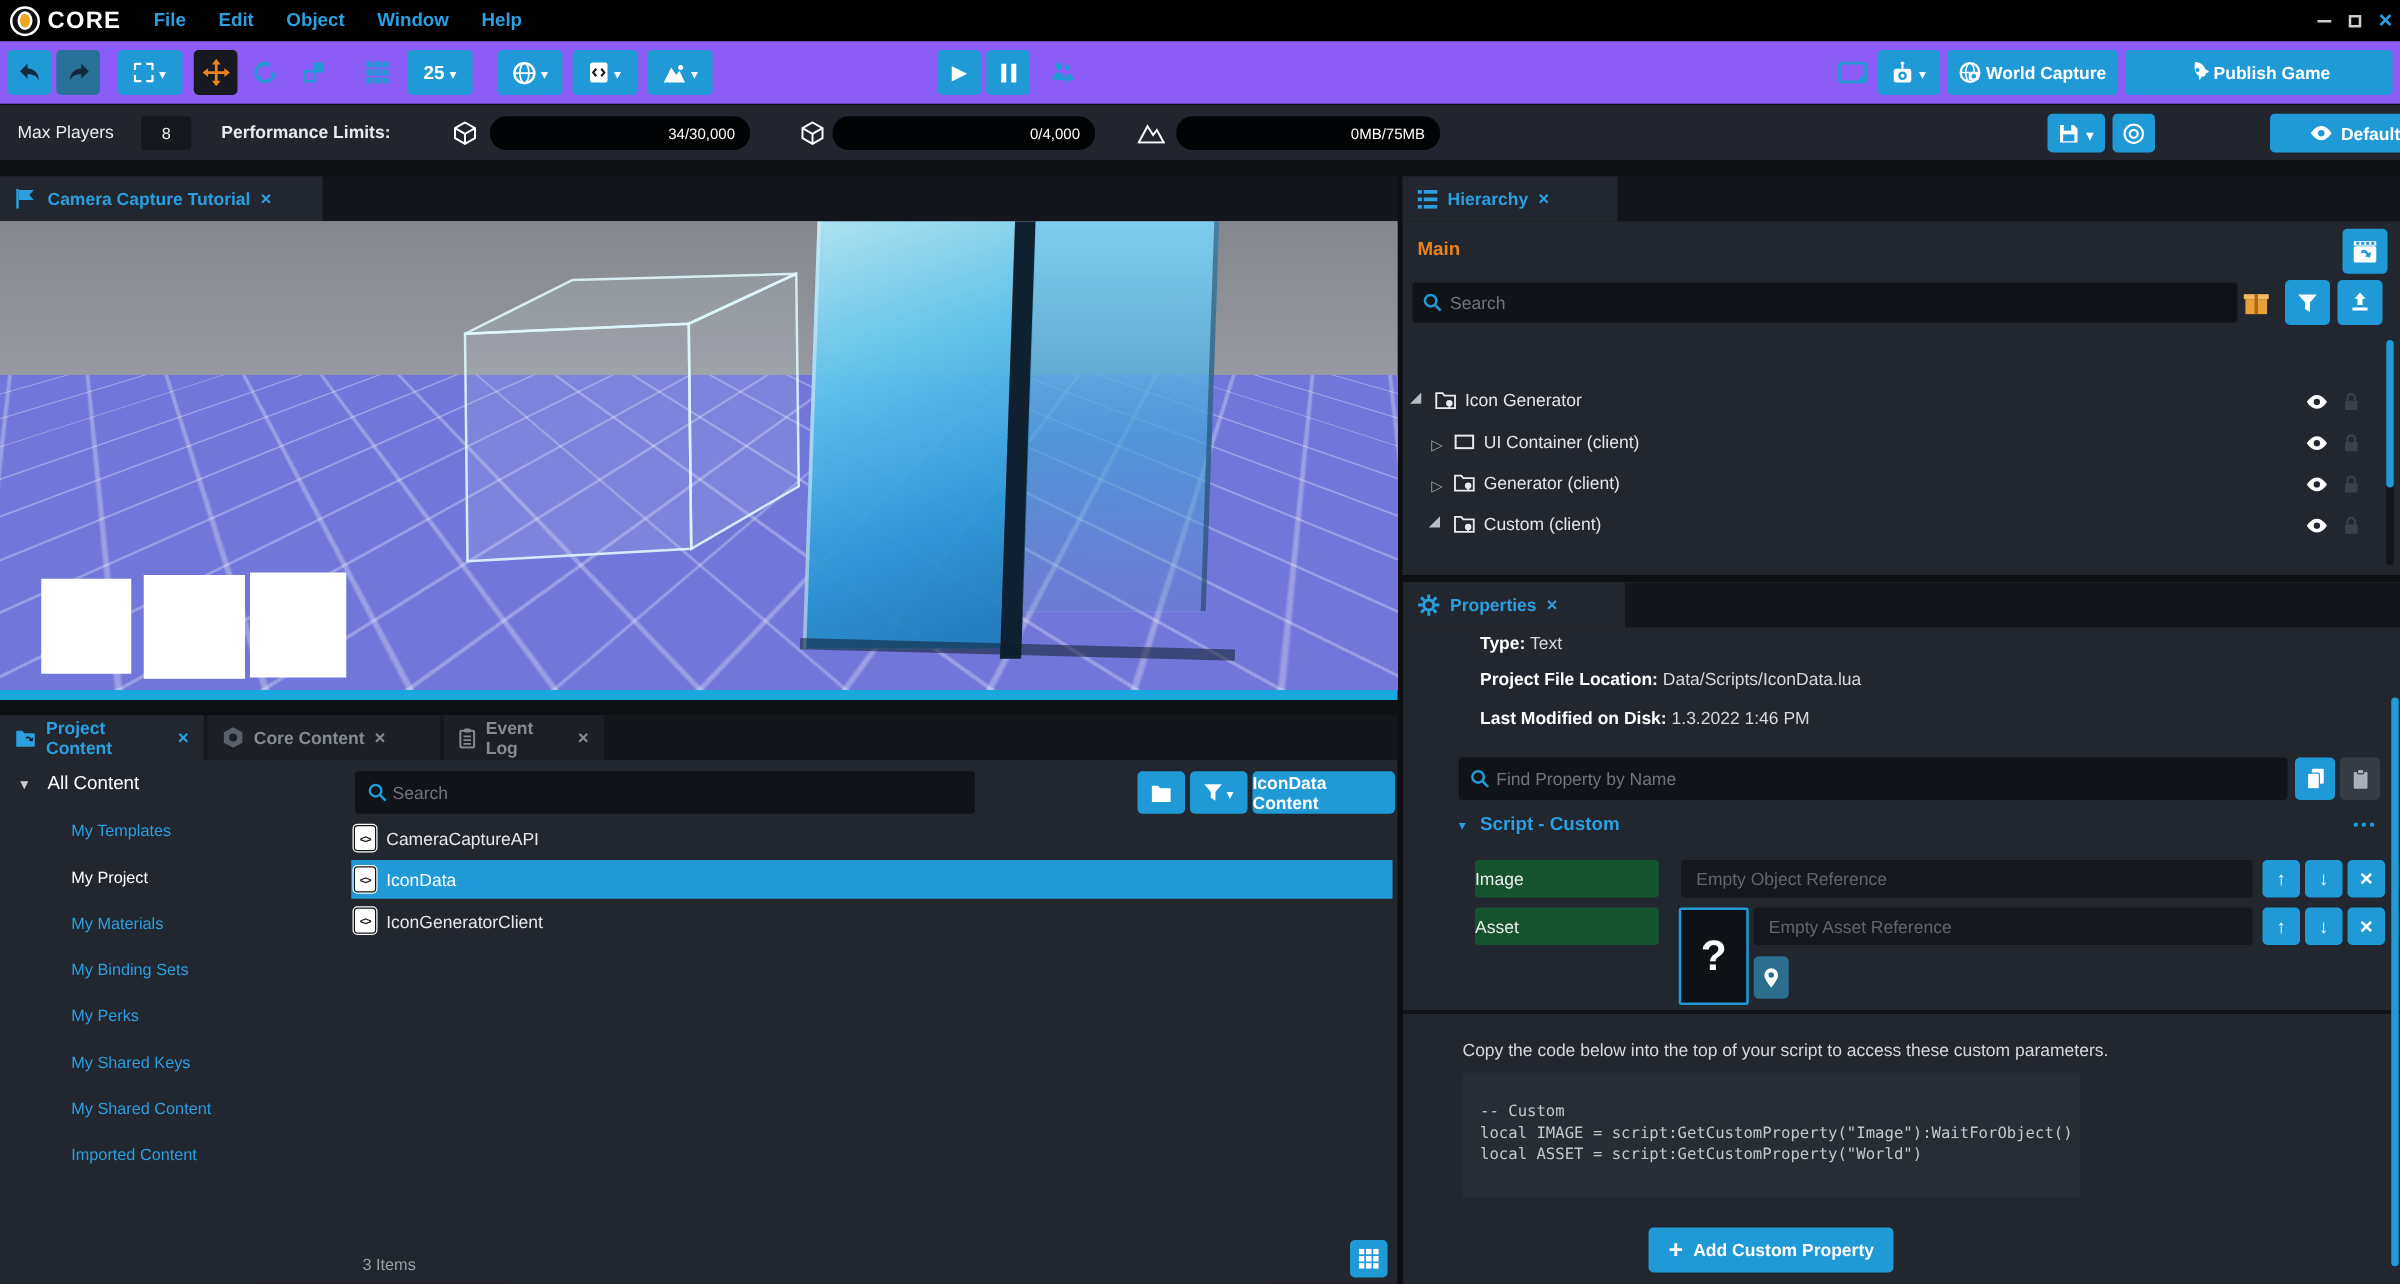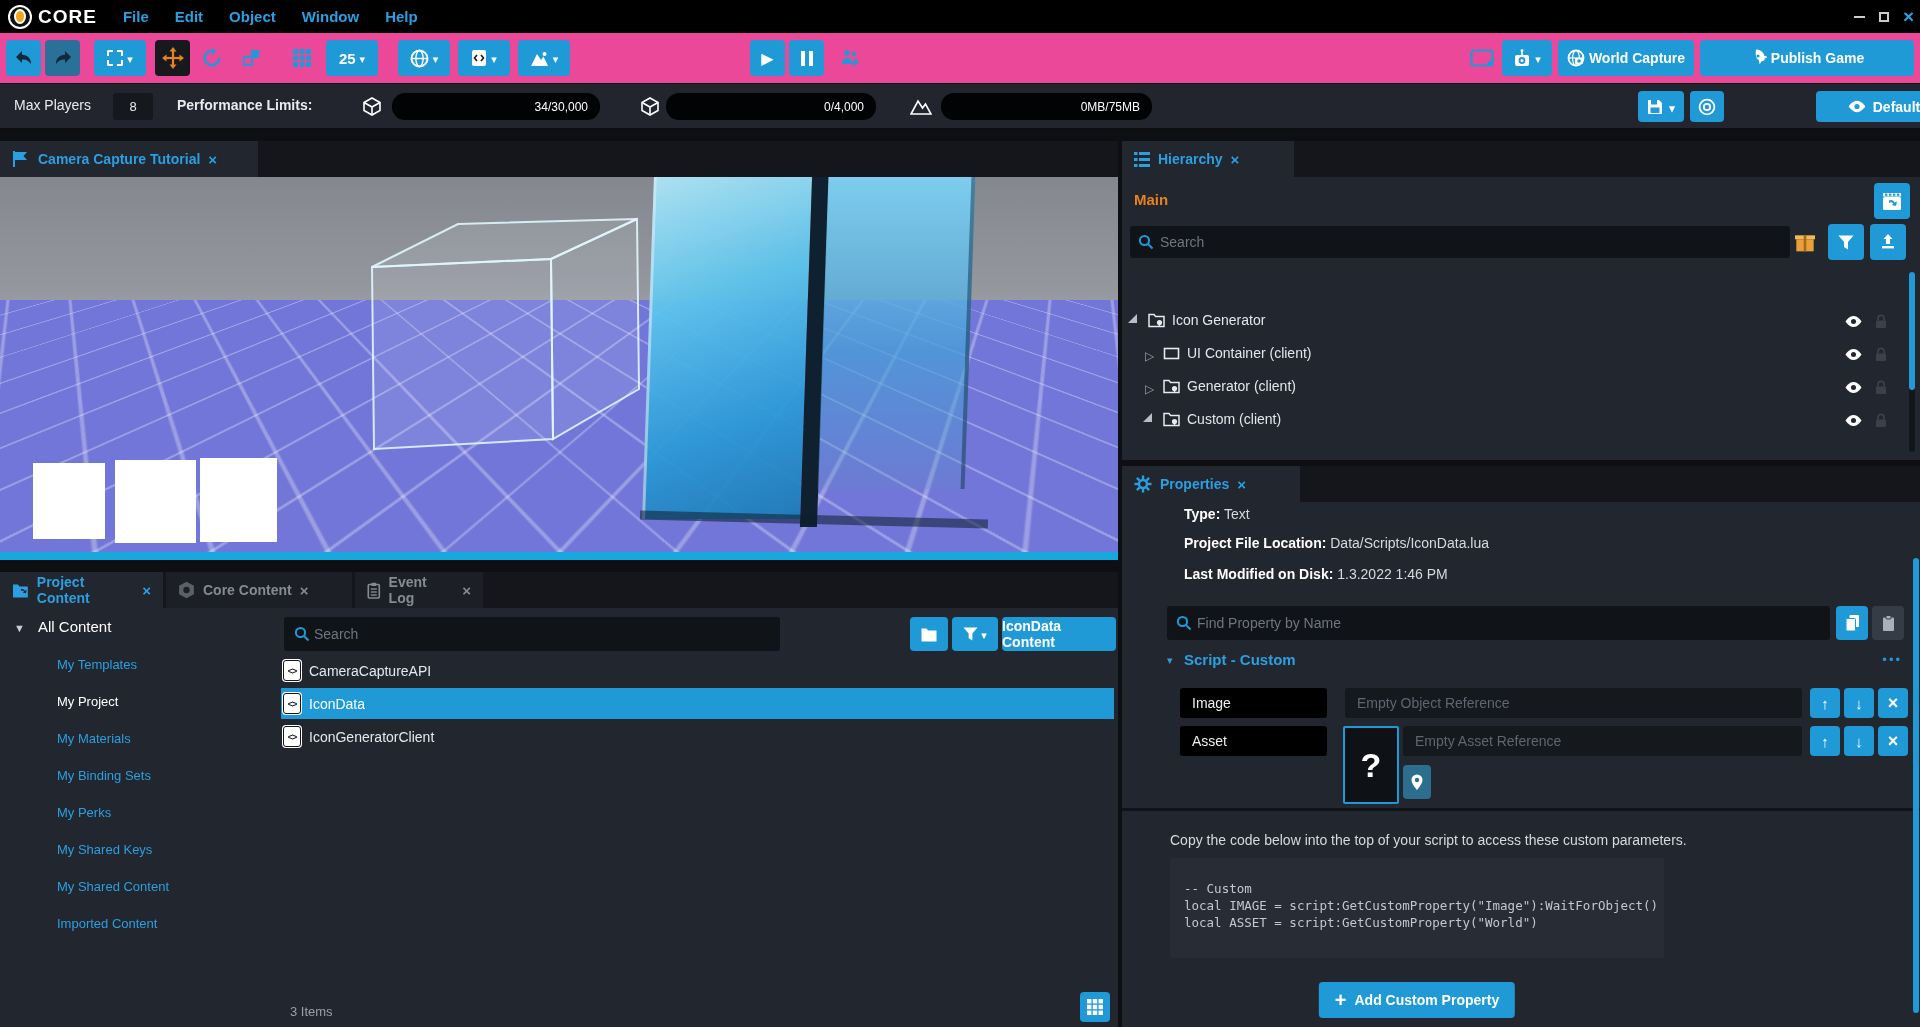--- a/index.html
+++ b/index.html
@@ -13,21 +13,21 @@
   .logo-badge { width:24px; height:24px; border-radius:50%; border:2.5px solid #fff; background:#111; display:flex; align-items:center; justify-content:center; }
   .logo-dot { width:12px; height:15px; border-radius:50%; background:#f0a51e; border:2px solid #fff; }
   .logo-text { color:#fff; font-weight:bold; font-size:19px; letter-spacing:1px; }
   .menu-item { color:#2b9fe0; font-weight:bold; font-size:15px; margin-left:26px; cursor:default; }
   .win-controls { position:absolute; right:6px; top:0; height:33px; display:flex; align-items:center; gap:14px; }
   .i-min { width:11px; height:2px; background:#c9ccd1; }
   .i-restore { width:10px; height:10px; border:2px solid #c9ccd1; }
   .i-close { color:#28a3e2; font-size:19px; font-weight:bold; line-height:1; }
 
   
-  .toolbar { position:absolute; left:0; top:33px; width:1920px; height:51px; background:#ec4899; border-bottom:1px solid #0b0d11; }
+  .toolbar { position:absolute; left:0; top:33px; width:1920px; height:51px; background:#8b5cf6; border-bottom:1px solid #0b0d11; }
   .tbtn { position:absolute; top:7px; height:36px; border-radius:4px; display:flex; align-items:center; justify-content:center; gap:4px; background:#1f9ad6; color:#fff; }
   .tbtn.dark { background:transparent; }
   .tbtn.darker { background:#17191f; }
   .tbtn.muted { background:#2a7199; }
   .i-caret::before { content:"▾"; font-size:11px; color:#fff; }
   .i-play::before { content:"▶"; color:#fff; font-size:16px; }
   .i-pause { width:12px; height:15px; border-left:4px solid #fff; border-right:4px solid #fff; }
   .marquee-box { width:16px; height:16px; border:2px dashed #fff; border-radius:2px; }
   .tool-label { font-weight:bold; font-size:15px; color:#fff; }
 
@@ -75,21 +75,21 @@
   .hrow { position:absolute; left:0; width:784px; height:33px; }
   .tw-c::before { content:"▷"; color:#9aa0a8; font-size:12px; }
   .tw-o { width:0; height:0; border-left:9px solid transparent; border-bottom:9px solid #b8bec6; }
   .hlabel { position:absolute; top:7px; font-size:14px; color:#e3e6ea; }
   .hic { position:absolute; top:8px; }
   .twp { position:absolute; top:9px; }
 
   
   .p-line { position:absolute; left:42px; font-size:14px; color:#d6d9dd; }
   .p-line b { color:#fff;margin-left:20px; }
-  .prop-label { position:absolute; height:30px; background:#000000; border-radius:3px; color:#eceef1; display:flex; align-items:center; padding-left:12px; font-size:14px; width:147px; left:58px; }
+  .prop-label { position:absolute; height:30px; background:#14532d; border-radius:3px; color:#eceef1; display:flex; align-items:center; padding-left:0; font-size:14px; width:147px; left:58px; }
   .prop-input { position:absolute; height:30px; background:#15181d; border-radius:3px; color:#5f6670; display:flex; align-items:center; padding-left:12px; font-size:14px; }
   .mini-btn { position:absolute; width:30px; height:30px; background:#1f9ad6; border-radius:4px; color:#fff; font-weight:bold; display:flex; align-items:center; justify-content:center; font-size:15px; }
   .i-up::before { content:"↑"; } .i-down::before { content:"↓"; } .i-x2::before { content:"×"; font-size:18px; }
   .code-block { position:absolute; left:48px; top:356px; width:494px; height:100px; background:#272c35; border-radius:2px; padding:22px 0 0 14px; }
   .code-line { font-family:"DejaVu Sans Mono",monospace; font-size:12.5px; color:#c3c8cf; line-height:17px; white-space:pre; }
   .i-dots::before { content:"•••"; color:#1f9ad6; letter-spacing:2px; font-size:13px; }
   .i-plus::before { content:"+"; font-size:20px; font-weight:bold; color:#fff; }
 
   
   .side-link { position:absolute; left:57px; font-size:13px; color:#2b9fe0; }

